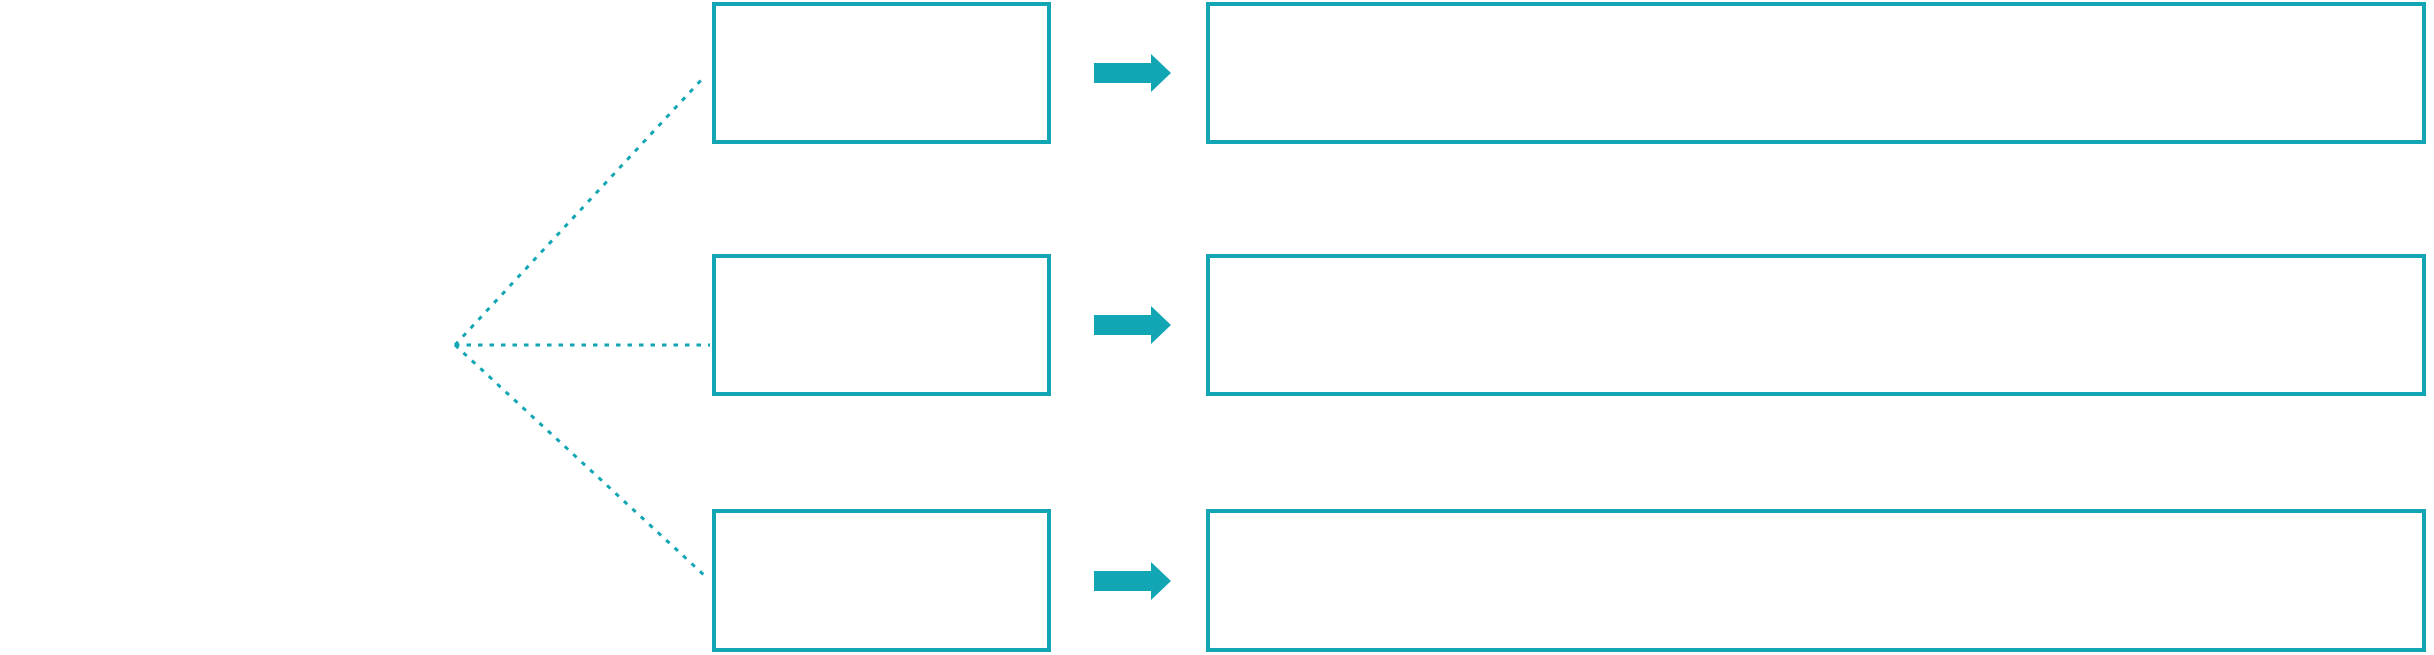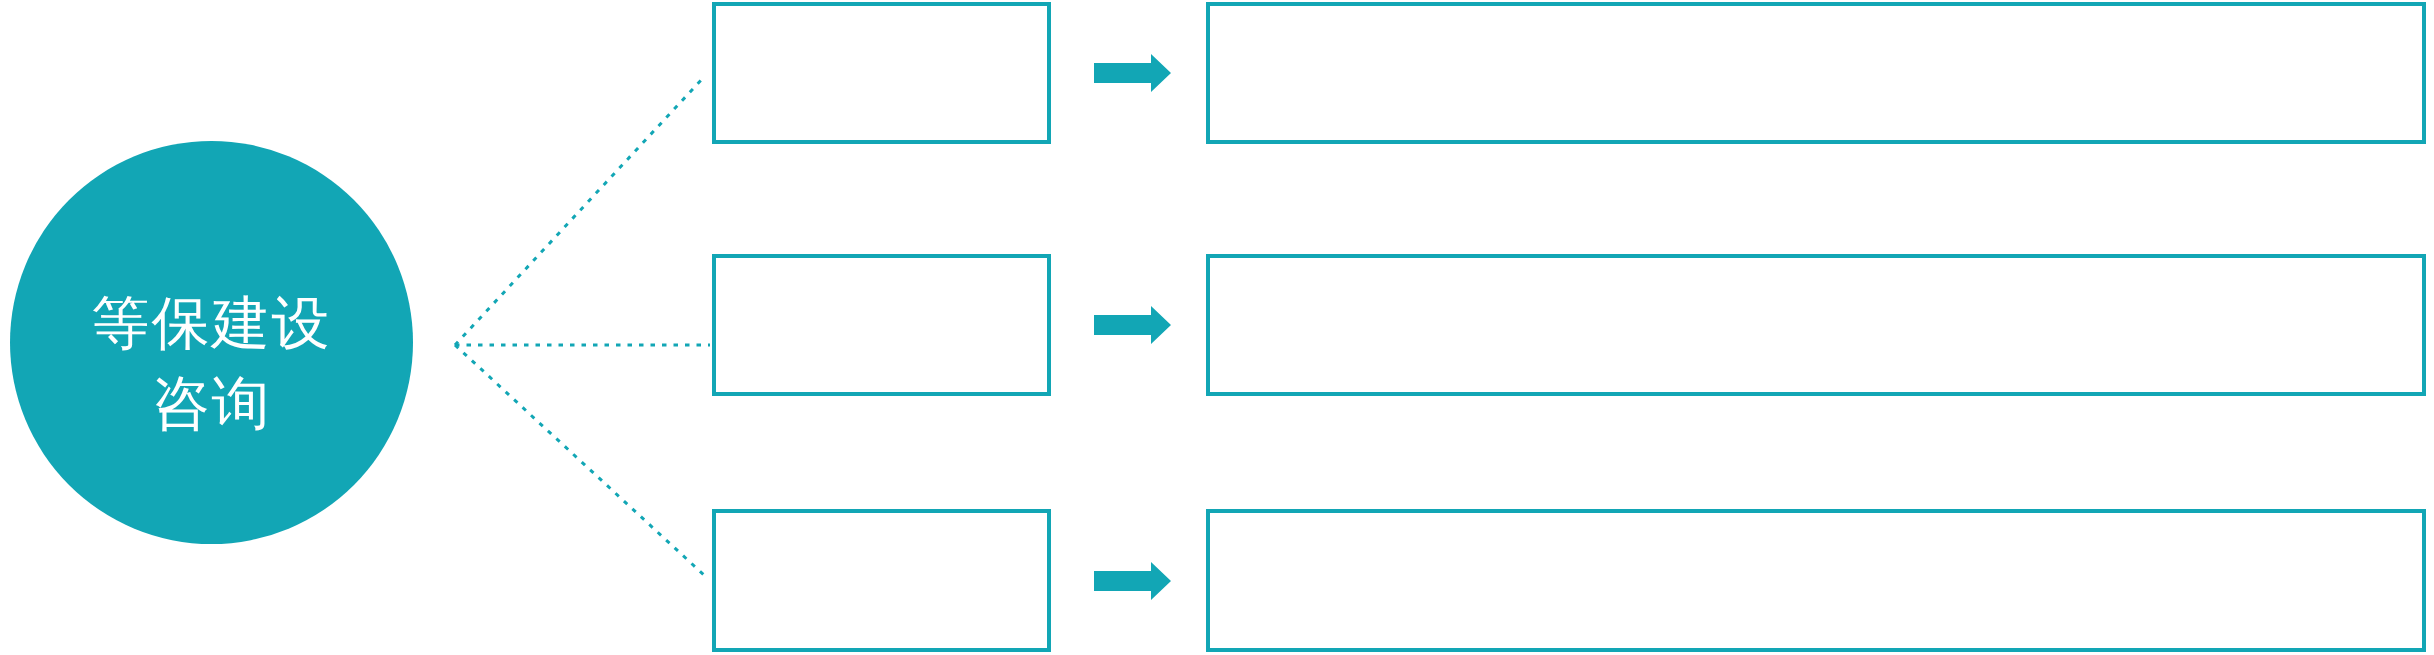--- a/index.html
+++ b/index.html
@@ -99,26 +99,20 @@
 <body>
 
 <div class="canvas">
 
   <svg class="connectors" viewBox="0 0 2434 655" aria-hidden="true">
     <line x1="455" y1="345" x2="704" y2="77"></line>
     <line x1="455" y1="345" x2="710" y2="345"></line>
     <line x1="455" y1="345" x2="704" y2="575"></line>
   </svg>
 
-  <div class="topic-circle">
-    <div class="label">
-      <div>等保建设</div>
-      <div>咨询</div>
-    </div>
-  </div>
 
   <div class="small-box row1">
     <div class="box-text"></div>
   </div>
   <svg class="arrow row1" viewBox="0 0 77 38" aria-hidden="true">
     <polygon points="0,9 57,9 57,0 77,19 57,38 57,29 0,29"></polygon>
   </svg>
   <div class="big-box row1">
     <div class="box-text"></div>
   </div>

